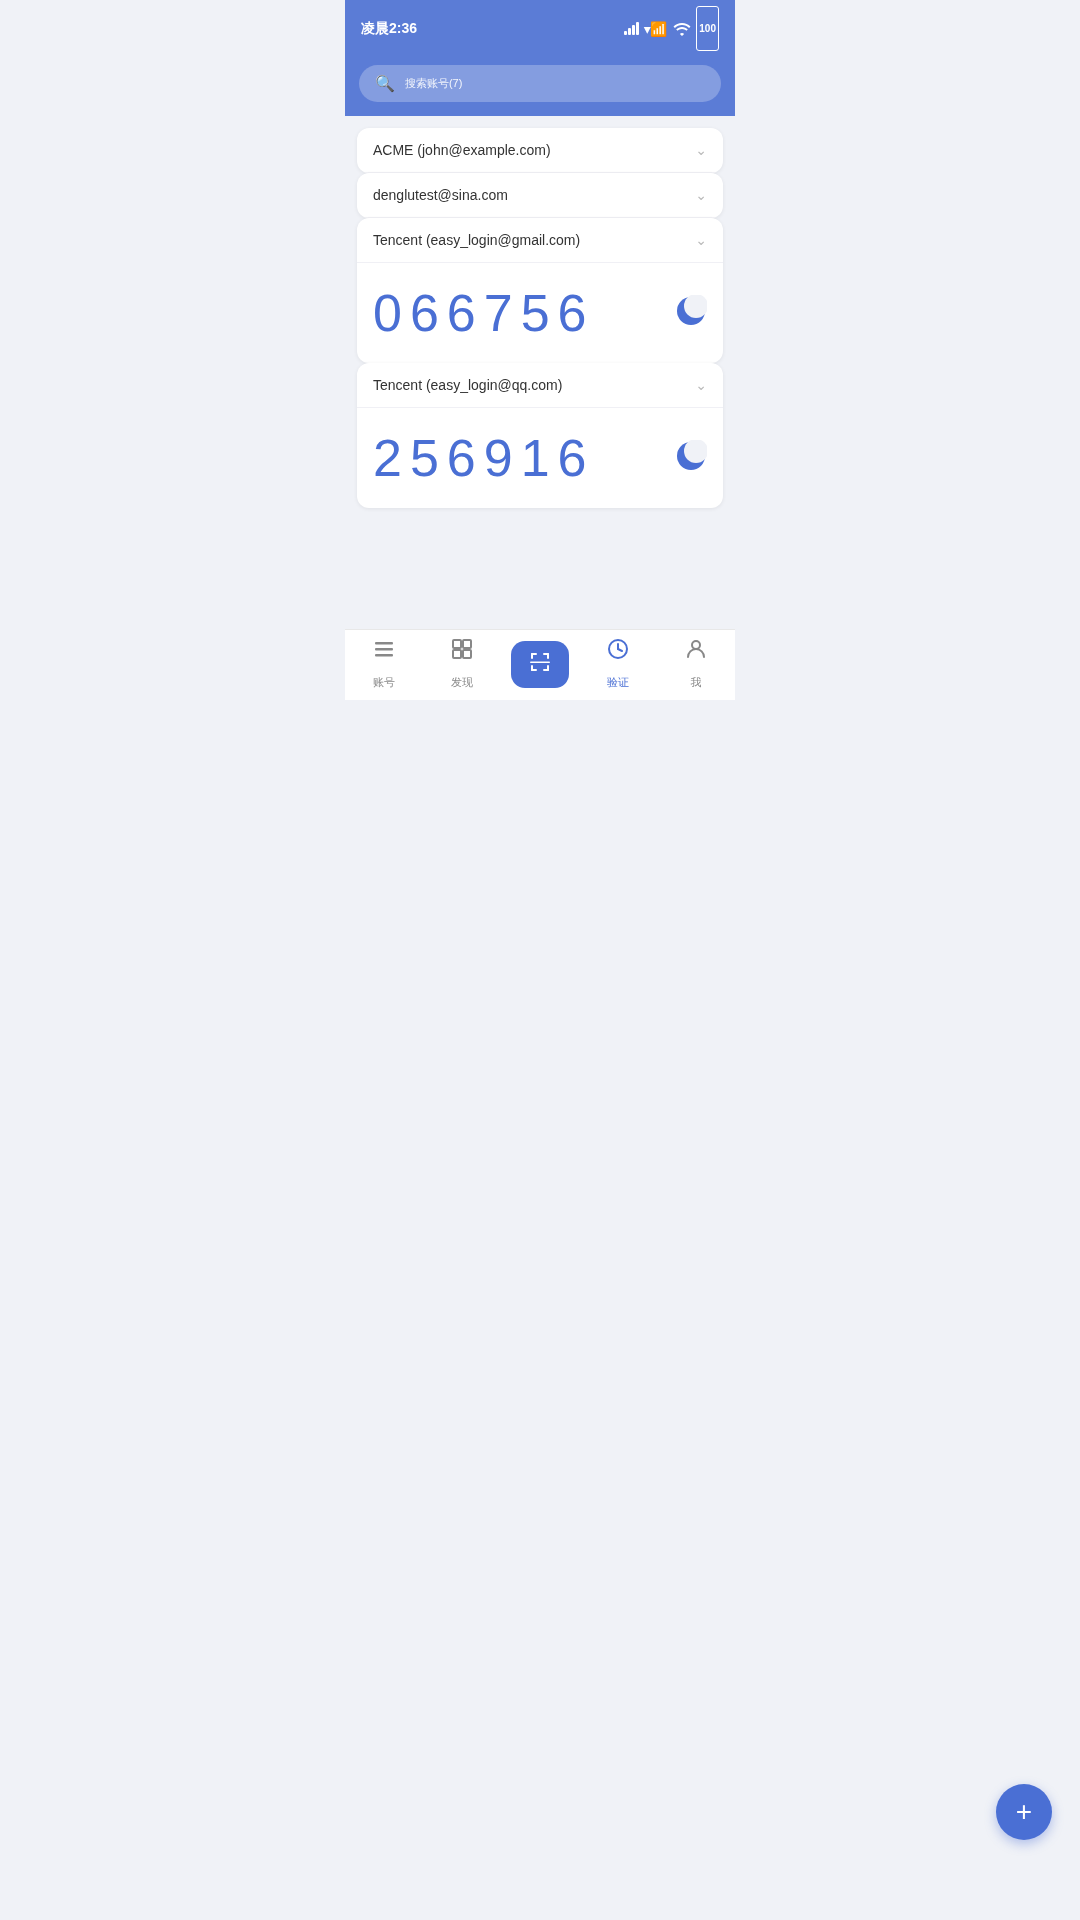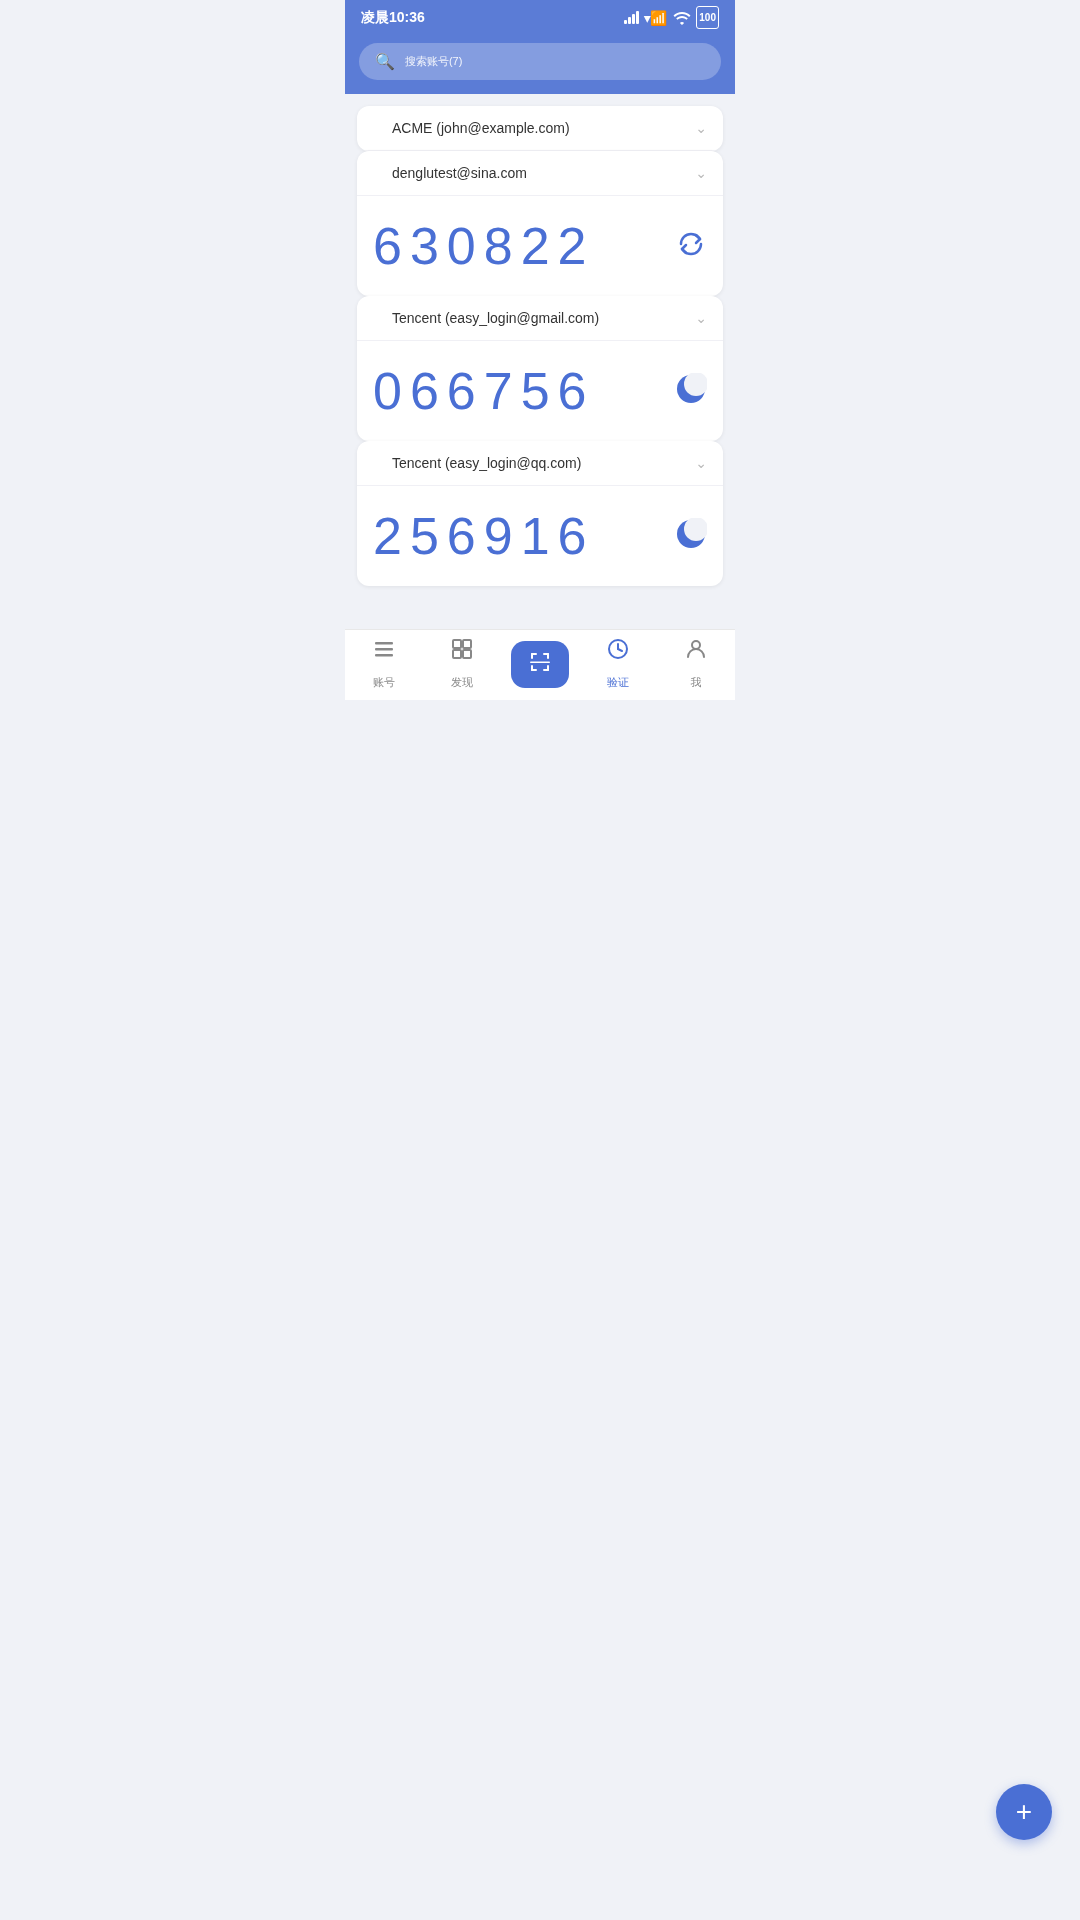--- a/index.html
+++ b/index.html
@@ -31,21 +31,21 @@
     .signal-bars { display: flex; align-items: flex-end; gap: 1px; }
     .signal-bars span {
       background: white;
       width: 3px;
       border-radius: 1px;
       display: inline-block;
     }
     .battery-icon {
       border: 1.5px solid white;
       border-radius: 3px;
-      padding: 5px 2px;
+      padding: 16px 2px;
       font-size: 10px;
       font-weight: 700;
       display: flex;
       align-items: center;
     }
 
     
     .header {
       background: #5b7cd6;
       padding: 8px 14px 14px 14px;
@@ -82,21 +82,20 @@
       display: flex;
       align-items: center;
       justify-content: space-between;
       padding: 14px 16px;
       border-bottom: 1px solid #f0f0f5;
     }
     .account-name {
       font-size: 14px;
       color: #333;
       font-weight: 400;
-      margin-left: 19px;
     }
     .chevron-icon { color: #bbb; font-size: 14px; }
 
     .account-code-row {
       display: flex;
       align-items: center;
       justify-content: space-between;
       padding: 20px 16px;
     }
     .otp-code {
@@ -155,21 +154,21 @@
       display: flex;
       align-items: center;
       justify-content: center;
     }
     .nav-center-btn .nav-icon { color: white; font-size: 20px; }
   </style>
 </head>
 <body>
 
 <div class="status-bar">
-  <span class="status-bar-time">凌晨10:36</span>
+  <span class="status-bar-time">凌晨2:36</span>
   <div class="status-icons">
     <div class="signal-bars">
       <span style="height:4px"></span>
       <span style="height:7px"></span>
       <span style="height:10px"></span>
       <span style="height:13px"></span>
     </div>
     <span style="font-size:14px;">▾📶</span>
     <svg width="18" height="14" viewBox="0 0 18 14" fill="white">
       <path d="M9 3C6.2 3 3.7 4.1 1.9 5.9L0.5 4.5C2.7 2.3 5.7 1 9 1s6.3 1.3 8.5 3.5L16.1 5.9C14.3 4.1 11.8 3 9 3zm0 4c-1.7 0-3.3.7-4.4 1.8L3.2 7.4C4.7 5.9 6.7 5 9 5s4.3.9 5.8 2.4l-1.4 1.4C12.3 7.7 10.7 7 9 7zm0 4c-.8 0-1.6.3-2.1.9L9 14l2.1-2.1C10.6 11.3 9.8 11 9 11z"></path>
@@ -193,29 +192,20 @@
       <div class="account-card">
     <div class="account-header">
       <span class="account-name">ACME (john@example.com)</span>
       <span class="chevron-icon">⌄</span>
     </div>
   </div>
       <div class="account-card">
     <div class="account-header">
       <span class="account-name">denglutest@sina.com</span>
       <span class="chevron-icon">⌄</span>
-    </div>
-    <div class="account-code-row">
-      <span class="otp-code">630822</span>
-      <span><svg width="32" height="32" viewBox="0 0 32 32" fill="none">
-    <path d="M6 16a10 10 0 0 1 10-10c2.8 0 5.3 1.1 7.1 2.9L25 11" stroke="#4a6fd4" stroke-width="2.5" stroke-linecap="round" fill="none"></path>
-    <polyline points="21,7 25,11 21,15" stroke="#4a6fd4" stroke-width="2.5" stroke-linecap="round" stroke-linejoin="round" fill="none"></polyline>
-    <path d="M26 16a10 10 0 0 1-10 10c-2.8 0-5.3-1.1-7.1-2.9L7 21" stroke="#4a6fd4" stroke-width="2.5" stroke-linecap="round" fill="none"></path>
-    <polyline points="11,25 7,21 11,17" stroke="#4a6fd4" stroke-width="2.5" stroke-linecap="round" stroke-linejoin="round" fill="none"></polyline>
-  </svg></span>
     </div>
   </div>
       <div class="account-card">
     <div class="account-header">
       <span class="account-name">Tencent (easy_login@gmail.com)</span>
       <span class="chevron-icon">⌄</span>
     </div>
     <div class="account-code-row">
       <span class="otp-code">066756</span>
       <span><svg width="32" height="32" viewBox="0 0 32 32" fill="none">

